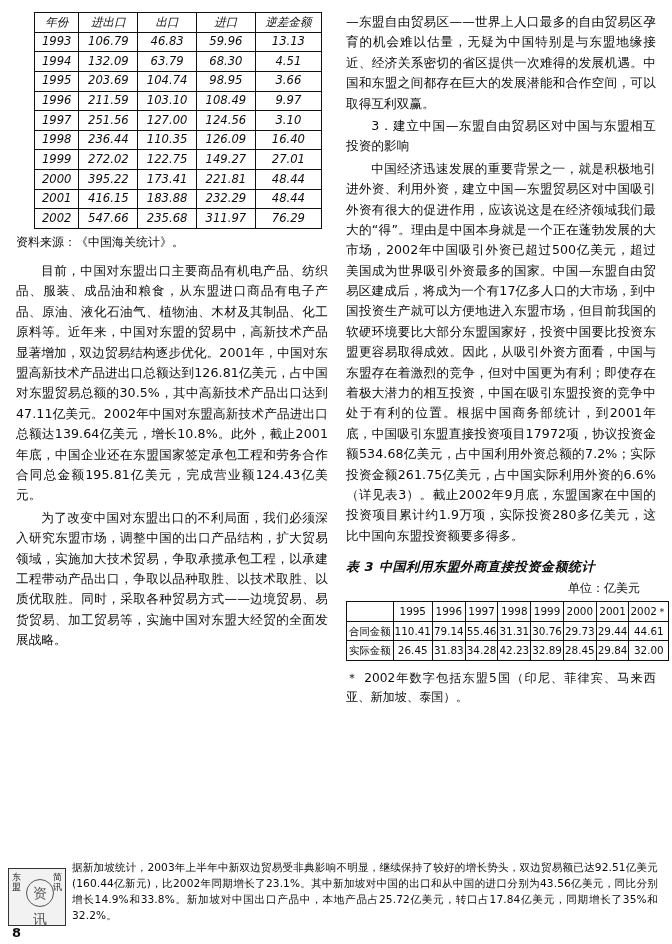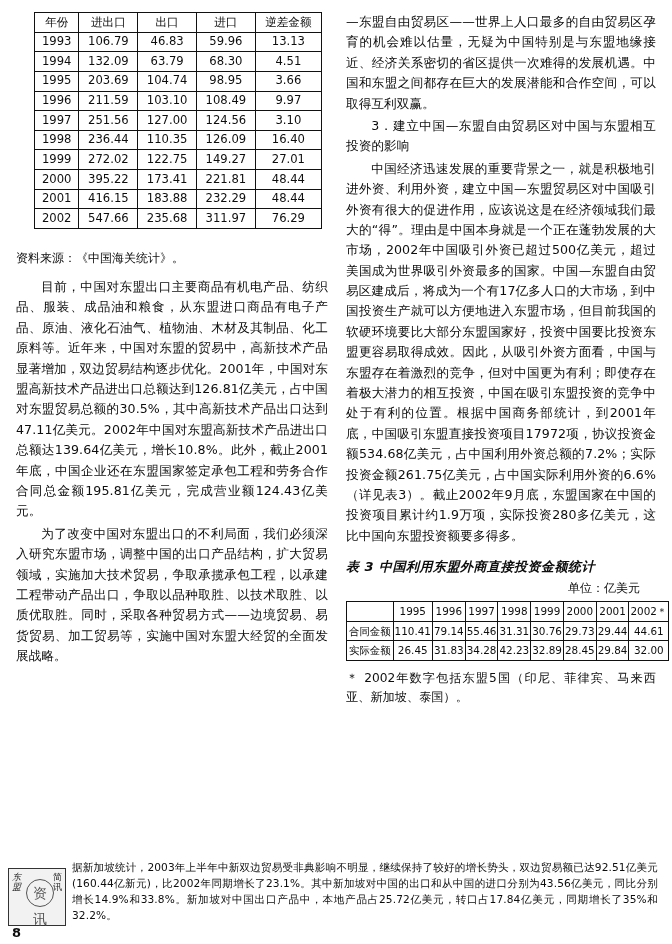--- a/index.html
+++ b/index.html
@@ -43,34 +43,35 @@
     letter-spacing: 0.1px;
   }
   p.indent { text-indent: 2em; }
 
   
   table.data {
     border-collapse: collapse;
     width: 100%;
     font-size: 11.6px;
     margin-bottom: 1px;
+    font-style: italic;
   }
   table.data th, table.data td {
     border: 1px solid #111;
     text-align: center;
     padding: 1.5px 2px;
     line-height: 1.35;
     white-space: nowrap;
   }
   table.data th { font-weight: normal; }
   .tbl-wrap { padding: 0 6px 0 18px; }
 
   .source {
     font-size: 12px;
-    margin: 20px 0 10px 0;
+    margin: 4px 0 10px 0;
     line-height: 1.5;
   }
 
   
   .t3-title {
     font-size: 13px;
     font-weight: bold;
     margin: 12px 0 4px 0;
     letter-spacing: 0.5px;
     font-style: italic;
@@ -127,21 +128,20 @@
     font-size: 9px;
     line-height: 1.15;
     color: #222;
   }
   .corner-box .cb-left {
     position: absolute;
     left: 2px;
     top: 3px;
     width: 11px;
     text-align: center;
-    font-style: italic;
   }
   .corner-box .cb-right {
     position: absolute;
     right: 2px;
     top: 3px;
     width: 11px;
     text-align: center;
   }
   .corner-box .cb-seal {
     position: absolute;

